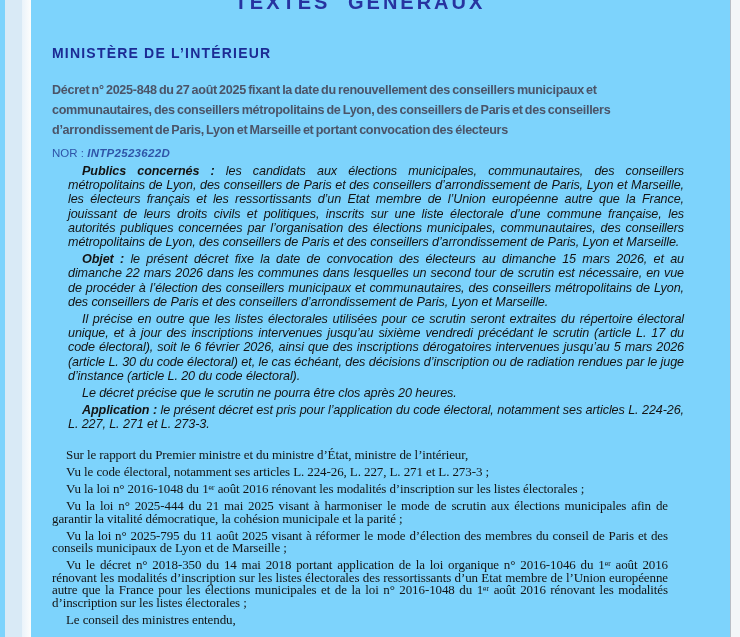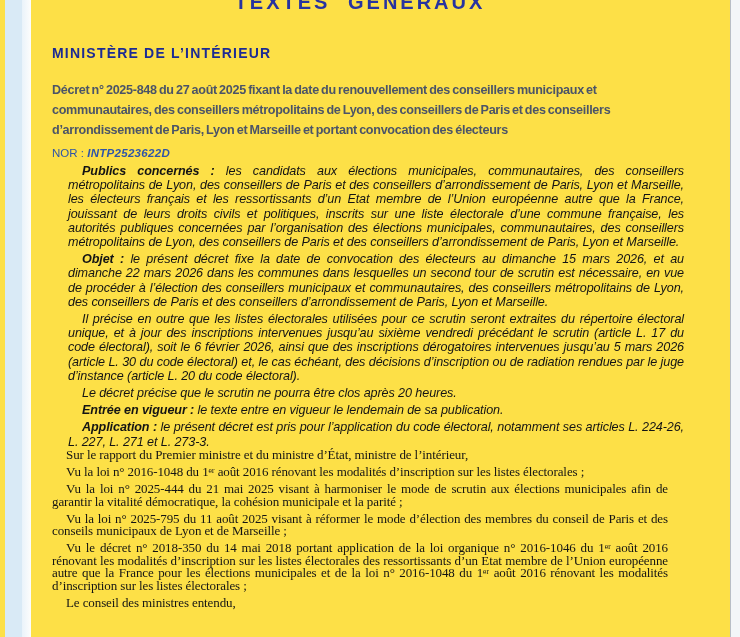--- a/index.html
+++ b/index.html
@@ -1,17 +1,17 @@
 <!DOCTYPE html>
 <html lang="fr"><head>
 <meta charset="utf-8">
 <style>
   html,body{margin:0;padding:0;}
   body{width:740px;height:637px;overflow:hidden;background:#fdfdfc;}
-  .page{position:relative;width:740px;height:637px;overflow:hidden;background:#fde047;}
+  .page{position:relative;width:740px;height:637px;overflow:hidden;background:#7dd3fc;}
 
   
   .stripe{position:absolute;left:5px;top:0;width:17px;height:637px;background:#d9eaf6;}
   .stripe-fade{position:absolute;left:22px;top:0;width:9px;height:637px;
     background:linear-gradient(to right,#eaf3fa,#fdfdfc);}
 
   
   .edge-line{position:absolute;left:730px;top:0;width:1px;height:637px;background:#b8bec6;}
   .edge-zone{position:absolute;left:731px;top:0;width:9px;height:637px;background:#f3f6f8;}
 
@@ -65,26 +65,26 @@
 
     <h3 class="decree-title">Décret n° 2025-848 du 27 août 2025 fixant la date du renouvellement des conseillers municipaux et communautaires, des conseillers métropolitains de Lyon, des conseillers de Paris et des conseillers d’arrondissement de Paris, Lyon et Marseille et portant convocation des électeurs</h3>
 
     <div class="nor"><span class="nor-label">NOR : </span><span class="nor-code">INTP2523622D</span></div>
 
     <section class="notice">
       <p><span class="nlabel">Publics concernés : </span><span>les candidats aux élections municipales, communautaires, des conseillers métropolitains de Lyon, des conseillers de Paris et des conseillers d’arrondissement de Paris, Lyon et Marseille, les électeurs français et les ressortissants d’un Etat membre de l’Union européenne autre que la France, jouissant de leurs droits civils et politiques, inscrits sur une liste électorale d’une commune française, les autorités publiques concernées par l’organisation des élections municipales, communautaires, des conseillers métropolitains de Lyon, des conseillers de Paris et des conseillers d’arrondissement de Paris, Lyon et Marseille.</span></p>
       <p><span class="nlabel">Objet : </span><span>le présent décret fixe la date de convocation des électeurs au dimanche 15 mars 2026, et au dimanche 22 mars 2026 dans les communes dans lesquelles un second tour de scrutin est nécessaire, en vue de procéder à l’élection des conseillers municipaux et communautaires, des conseillers métropolitains de Lyon, des conseillers de Paris et des conseillers d’arrondissement de Paris, Lyon et Marseille.</span></p>
       <p><span>Il précise en outre que les listes électorales utilisées pour ce scrutin seront extraites du répertoire électoral unique, et à jour des inscriptions intervenues jusqu’au sixième vendredi précédant le scrutin (article L. 17 du code électoral), soit le 6 février 2026, ainsi que des inscriptions dérogatoires intervenues jusqu’au 5 mars 2026 (article L. 30 du code électoral) et, le cas échéant, des décisions d’inscription ou de radiation rendues par le juge d’instance (article L. 20 du code électoral).</span></p>
       <p><span>Le décret précise que le scrutin ne pourra être clos après 20 heures.</span></p>
-      <p><span class="nlabel">Entrée en vigueur : </span><span>le texte entre en vigueur le lendemain de sa publication.</span></p>
       <p><span class="nlabel">Application : </span><span>le présent décret est pris pour l’application du code électoral, notamment ses articles L. 224-26, L. 227, L. 271 et L. 273-3.</span></p>
     </section>
 
     <section class="visas">
       <p>Sur le rapport du Premier ministre et du ministre d’État, ministre de l’intérieur,</p>
+      <p>Vu le code électoral, notamment ses articles L. 224-26, L. 227, L. 271 et L. 273-3 ;</p>
       <p>Vu la loi n° 2016-1048 du 1ᵉʳ août 2016 rénovant les modalités d’inscription sur les listes électorales ;</p>
       <p>Vu la loi n° 2025-444 du 21 mai 2025 visant à harmoniser le mode de scrutin aux élections municipales afin de garantir la vitalité démocratique, la cohésion municipale et la parité ;</p>
       <p>Vu la loi n° 2025-795 du 11 août 2025 visant à réformer le mode d’élection des membres du conseil de Paris et des conseils municipaux de Lyon et de Marseille ;</p>
       <p>Vu le décret n° 2018-350 du 14 mai 2018 portant application de la loi organique n° 2016-1046 du 1ᵉʳ août 2016 rénovant les modalités d’inscription sur les listes électorales des ressortissants d’un Etat membre de l’Union européenne autre que la France pour les élections municipales et de la loi n° 2016-1048 du 1ᵉʳ août 2016 rénovant les modalités d’inscription sur les listes électorales ;</p>
       <p>Le conseil des ministres entendu,</p>
     </section>
 
   </div>
 </div>
 

